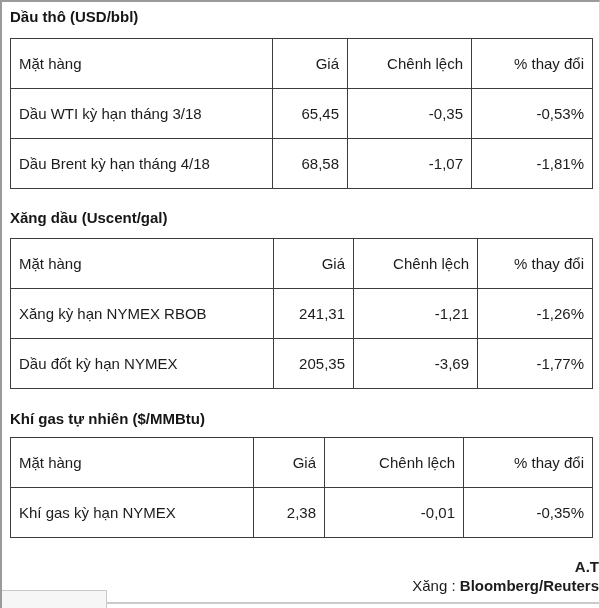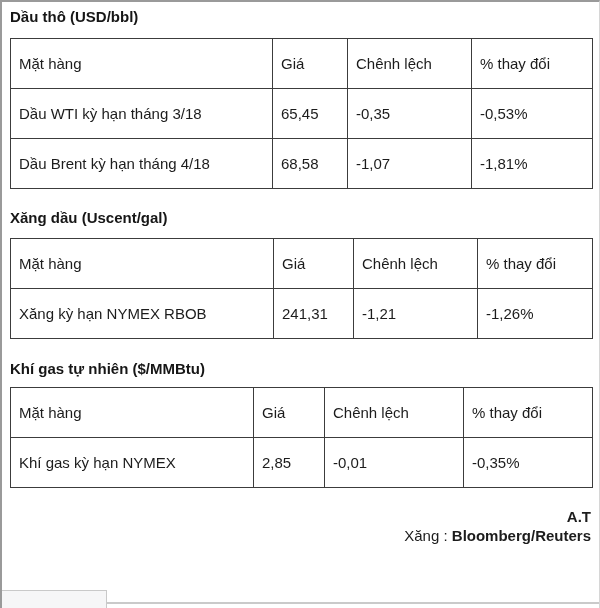--- a/index.html
+++ b/index.html
@@ -34,29 +34,29 @@
   }
   table.t2 { margin-top: 11px; }
   table.t3 { margin-top: 9px; }
   .price-table th, .price-table td {
     border: 1px solid #3c3c3c;
     height: 49px;
     padding: 0 8px;
     font-weight: normal;
     font-size: 15px;
     color: #1c1c1c;
-    text-align: left;
+    text-align: right;
     vertical-align: middle;
     overflow: hidden;
     white-space: nowrap;
   }
   .price-table th.name-col, .price-table td.name-col { text-align: left; }
   .footer {
     margin-top: 19px;
-    padding-right: 8px;
+    padding-right: 0;
     text-align: right;
     line-height: 19px;
   }
   .footer .author { font-weight: bold; }
   .footer .source-value { font-weight: bold; }
   .bottom-rule {
     position: absolute;
     left: 0; right: 0;
     top: 600px;
     height: 2px;
@@ -124,41 +124,47 @@
         <th>Giá</th>
         <th>Chênh lệch</th>
         <th>% thay đổi</th>
       </tr>
       <tr>
         <td class="name-col">Xăng kỳ hạn NYMEX RBOB</td>
         <td>241,31</td>
         <td>-1,21</td>
         <td>-1,26%</td>
       </tr>
+      <tr>
+        <td class="name-col">Dầu đốt kỳ hạn NYMEX</td>
+        <td>205,35</td>
+        <td>-3,69</td>
+        <td>-1,77%</td>
+      </tr>
     </tbody>
       </table>
 
     <div class="section-title t-title-3">Khí gas tự nhiên ($/MMBtu)</div>
     <table class="price-table t3">
       <colgroup>
         <col style="width:243px">
           <col style="width:71px">
           <col style="width:139px">
           <col style="width:129px">
       </colgroup>
       <tbody>
           <tr>
         <th class="name-col">Mặt hàng</th>
         <th>Giá</th>
         <th>Chênh lệch</th>
         <th>% thay đổi</th>
       </tr>
       <tr>
         <td class="name-col">Khí gas kỳ hạn NYMEX</td>
-        <td>2,85</td>
+        <td>2,38</td>
         <td>-0,01</td>
         <td>-0,35%</td>
       </tr>
     </tbody>
       </table>
 
     <div class="footer">
       <div class="author">A.T</div>
       <div><span>Xăng : </span><span class="source-value">Bloomberg/Reuters</span></div>
     </div>

